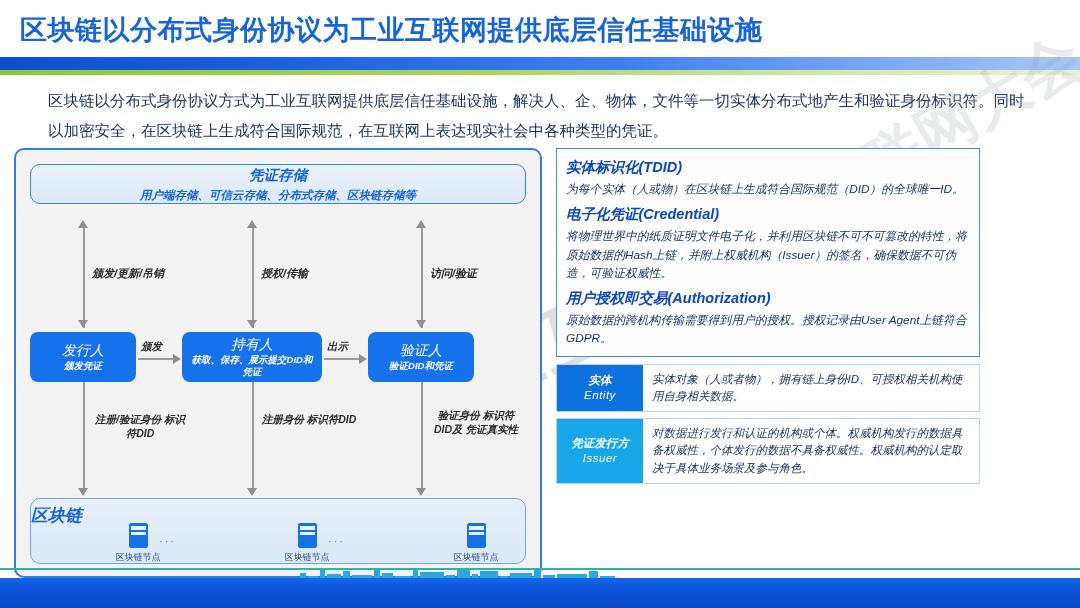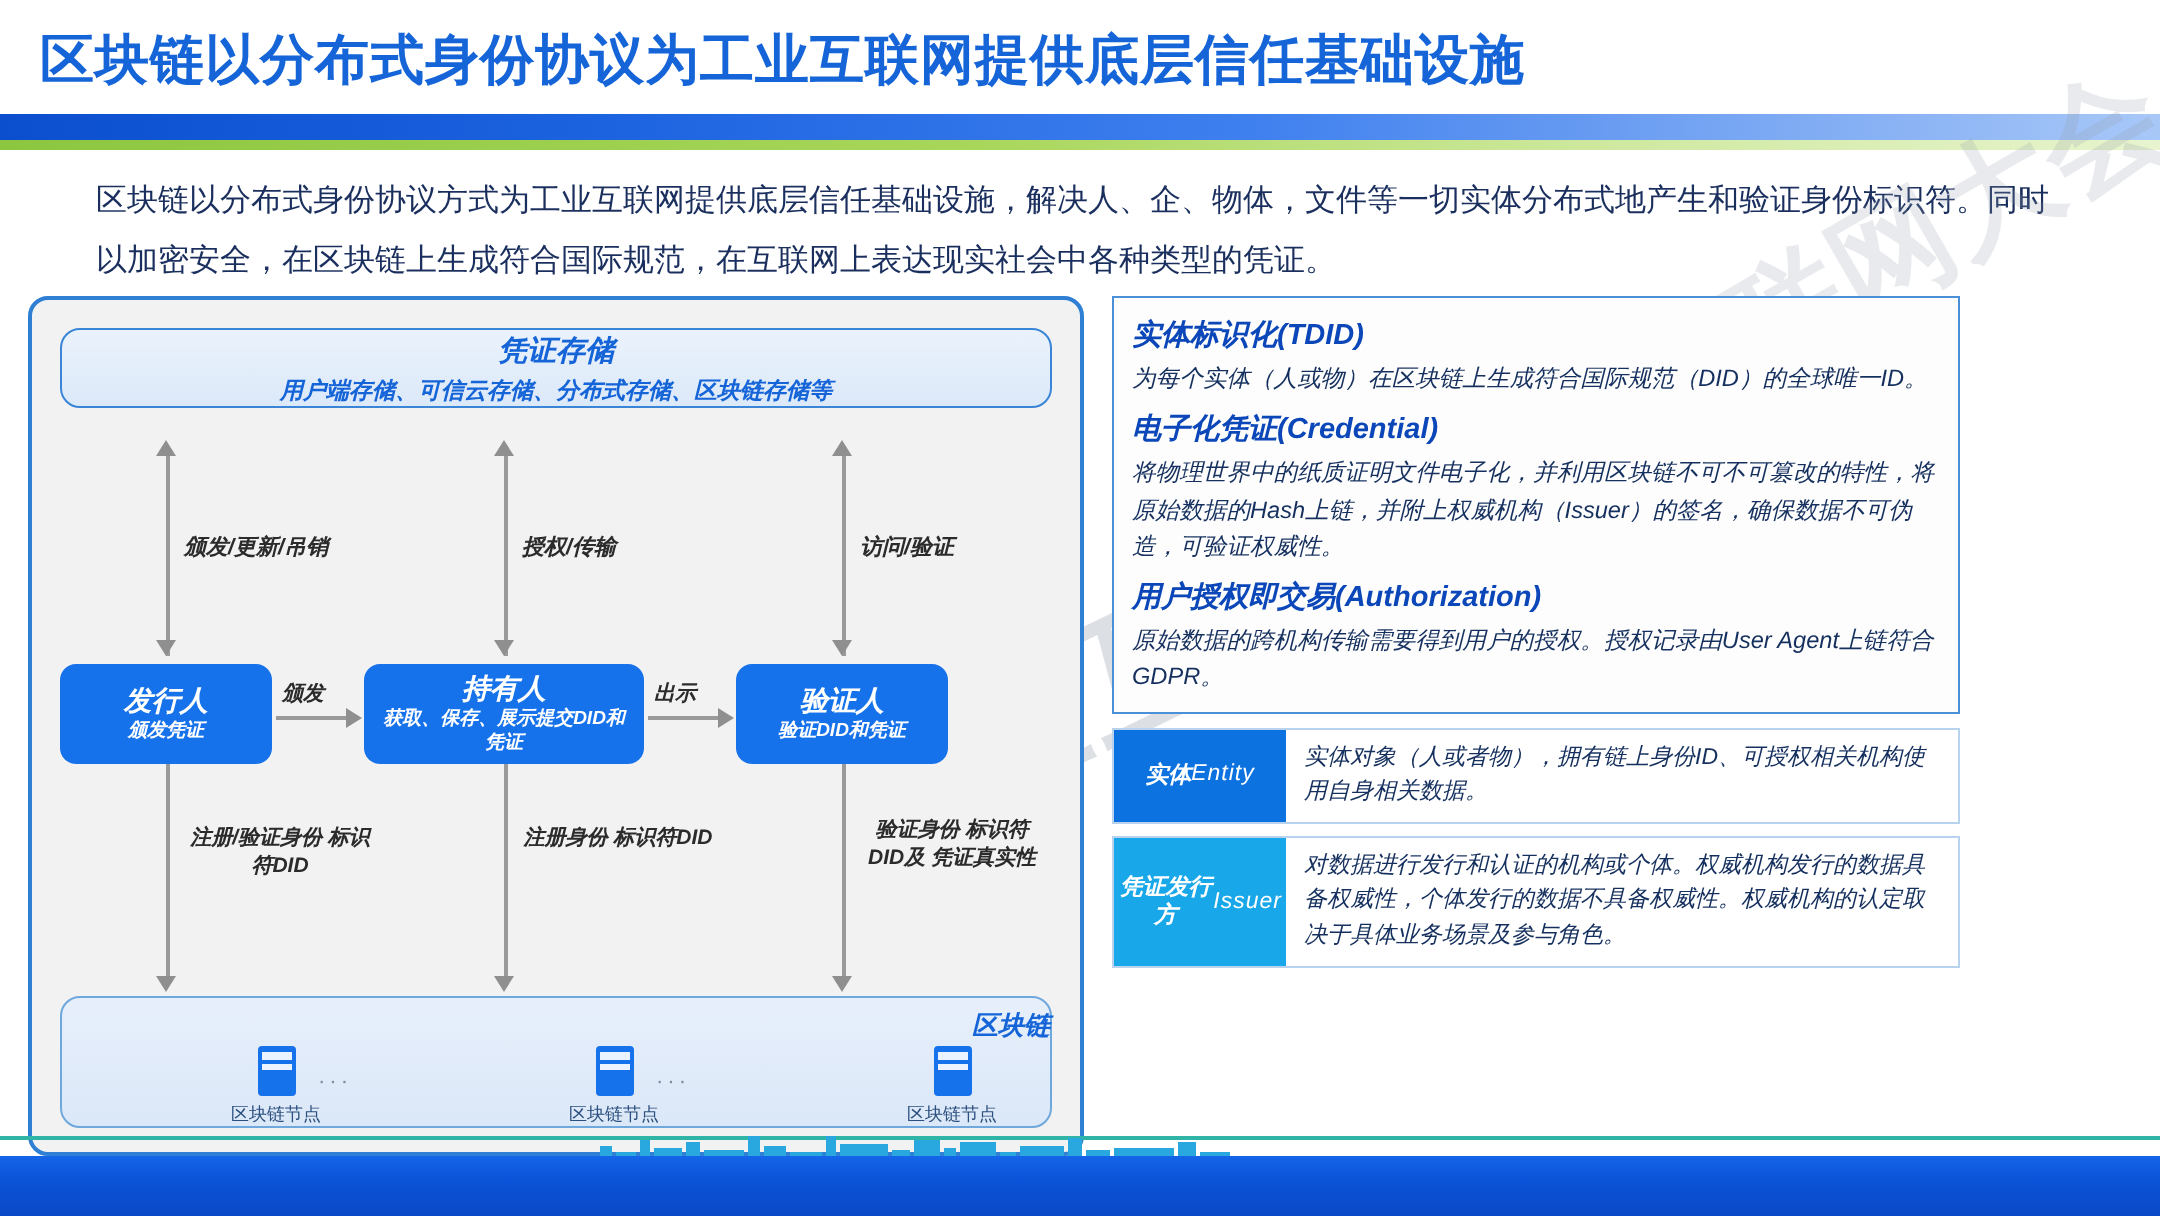--- a/index.html
+++ b/index.html
@@ -94,51 +94,51 @@
 
   .up-lbl{position:absolute;font-size:11px;font-weight:bold;font-style:italic;color:#2b2b2b;white-space:nowrap;}
   .dn-lbl{position:absolute;font-size:10.5px;font-weight:bold;font-style:italic;color:#2b2b2b;text-align:center;line-height:1.35;}
   .arw-lbl{position:absolute;font-size:10.5px;font-weight:bold;font-style:italic;color:#2b2b2b;white-space:nowrap;}
 
   .role{
     position:absolute;height:50px;border-radius:8px;background:#1672ea;
     display:flex;flex-direction:column;align-items:center;justify-content:center;
     color:#fff;text-align:center;
   }
-  .role-t{font-size:14px;font-weight:bold;font-style:italic;line-height:1.1;}
+  .role-t{font-size:14px;font-weight:normal;font-style:italic;line-height:1.1;}
   .role-s{font-size:9.5px;font-weight:bold;font-style:italic;line-height:1.2;margin-top:2px;}
 
   .chain-box{
     position:absolute;left:14px;top:348px;width:496px;height:66px;
     border:1.5px solid #6fa8dd;border-radius:10px;
     background:linear-gradient(180deg,#e7effb 0%,#dbe8f8 100%);
     box-sizing:border-box;
   }
-  .chain-title{position:absolute;left:0;right:0;top:5px;text-align:right;font-size:13px;font-weight:bold;font-style:italic;color:#1565d8;}
+  .chain-title{position:absolute;left:0;right:0;top:5px;text-align:left;font-size:17px;font-weight:bold;font-style:italic;color:#1565d8;}
   .node{position:absolute;top:24px;width:56px;text-align:center;margin-left:40px;}
   .node-ico{width:17px;height:23px;margin:0 auto;border:1.5px solid #1672ea;border-radius:2px;background:#1672ea;position:relative;}
   .node-ico:before{content:"";position:absolute;left:1px;right:1px;top:2px;height:4px;background:#eaf3ff;}
   .node-ico:after{content:"";position:absolute;left:1px;right:1px;top:8px;height:3px;background:#eaf3ff;}
   .node-lbl{font-size:9px;color:#2b4f7e;margin-top:3px;white-space:nowrap;}
   .dots{position:absolute;top:36px;font-size:11px;color:#7a8ba0;letter-spacing:2px;}
 
   
   .right{position:absolute;left:556px;top:148px;width:424px;font-style:italic;}
   .rbox{
     border:1.5px solid #4a90d9;background:#fdfdfd;box-sizing:border-box;
     padding:7px 9px 8px 9px;
   }
   .sec-h{font-size:14.5px;font-weight:bold;color:#0b47b8;margin:2px 0 3px 0;}
   .sec-p{font-size:11.8px;color:#15305e;line-height:1.55;margin:0 0 7px 0;}
   .sec-p.last{margin-bottom:0;}
 
   .rows{margin-top:7px;}
   .row{display:flex;align-items:stretch;margin-bottom:6px;border:1px solid #b9d3ee;background:#fff;}
   .row-key{
-    width:86px;flex:0 0 86px;color:#fff;display:flex;
+    width:86px;flex:0 0 86px;color:#fff;display:flex;flex-direction:column;
     align-items:center;justify-content:center;text-align:center;padding:6px 2px;box-sizing:border-box;
   }
   .rk-cn{font-size:11.5px;font-weight:bold;line-height:1.25;}
   .rk-en{font-size:11.5px;line-height:1.3;letter-spacing:.5px;}
   .row-val{flex:1;font-size:11.5px;color:#15305e;line-height:1.5;padding:6px 9px;box-sizing:border-box;}
 
   
   .footer{position:absolute;left:0;bottom:0;width:1080px;height:40px;overflow:hidden;}
   .f-line{position:absolute;left:0;top:0;width:1080px;height:2px;background:#2fb4a6;}
   .f-sea{

